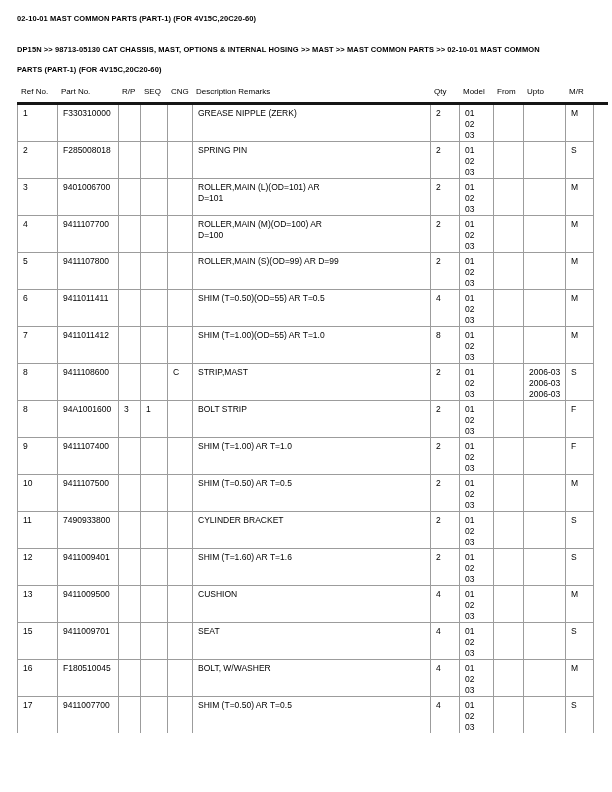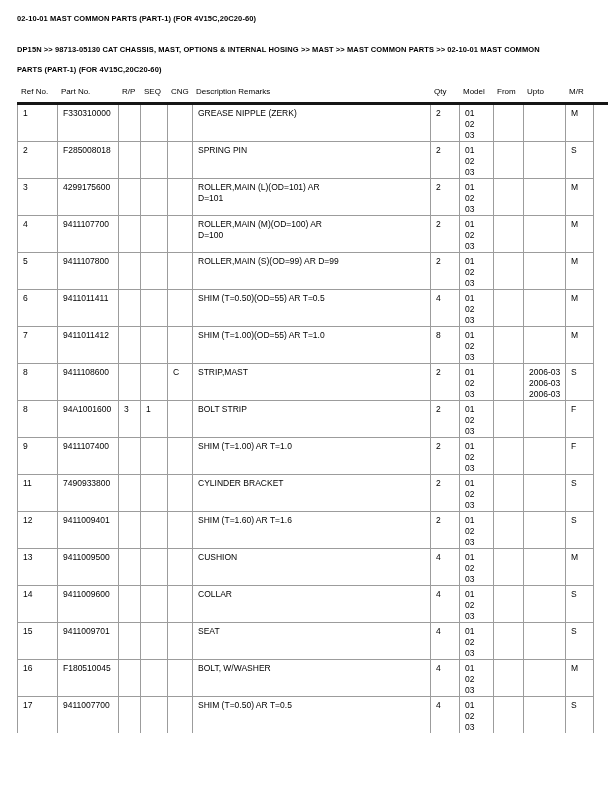--- a/index.html
+++ b/index.html
@@ -163,21 +163,21 @@
             <td>2</td>
             <td>01
 02
 03</td>
             <td></td>
             <td></td>
             <td>S</td>
           </tr>
           <tr>
             <td>3</td>
-            <td>4299175600</td>
+            <td>9401006700</td>
             <td></td>
             <td></td>
             <td></td>
             <td>ROLLER,MAIN (L)(OD=101) AR
 D=101</td>
             <td>2</td>
             <td>01
 02
 03</td>
             <td></td>
@@ -286,20 +286,35 @@
             <td>SHIM (T=1.00) AR T=1.0</td>
             <td>2</td>
             <td>01
 02
 03</td>
             <td></td>
             <td></td>
             <td>F</td>
           </tr>
           <tr>
+            <td>10</td>
+            <td>9411107500</td>
+            <td></td>
+            <td></td>
+            <td></td>
+            <td>SHIM (T=0.50) AR T=0.5</td>
+            <td>2</td>
+            <td>01
+02
+03</td>
+            <td></td>
+            <td></td>
+            <td>M</td>
+          </tr>
+          <tr>
             <td>11</td>
             <td>7490933800</td>
             <td></td>
             <td></td>
             <td></td>
             <td>CYLINDER BRACKET</td>
             <td>2</td>
             <td>01
 02
 03</td>
@@ -329,35 +344,20 @@
             <td></td>
             <td></td>
             <td>CUSHION</td>
             <td>4</td>
             <td>01
 02
 03</td>
             <td></td>
             <td></td>
             <td>M</td>
-          </tr>
-          <tr>
-            <td>14</td>
-            <td>9411009600</td>
-            <td></td>
-            <td></td>
-            <td></td>
-            <td>COLLAR</td>
-            <td>4</td>
-            <td>01
-02
-03</td>
-            <td></td>
-            <td></td>
-            <td>S</td>
           </tr>
           <tr>
             <td>15</td>
             <td>9411009701</td>
             <td></td>
             <td></td>
             <td></td>
             <td>SEAT</td>
             <td>4</td>
             <td>01

